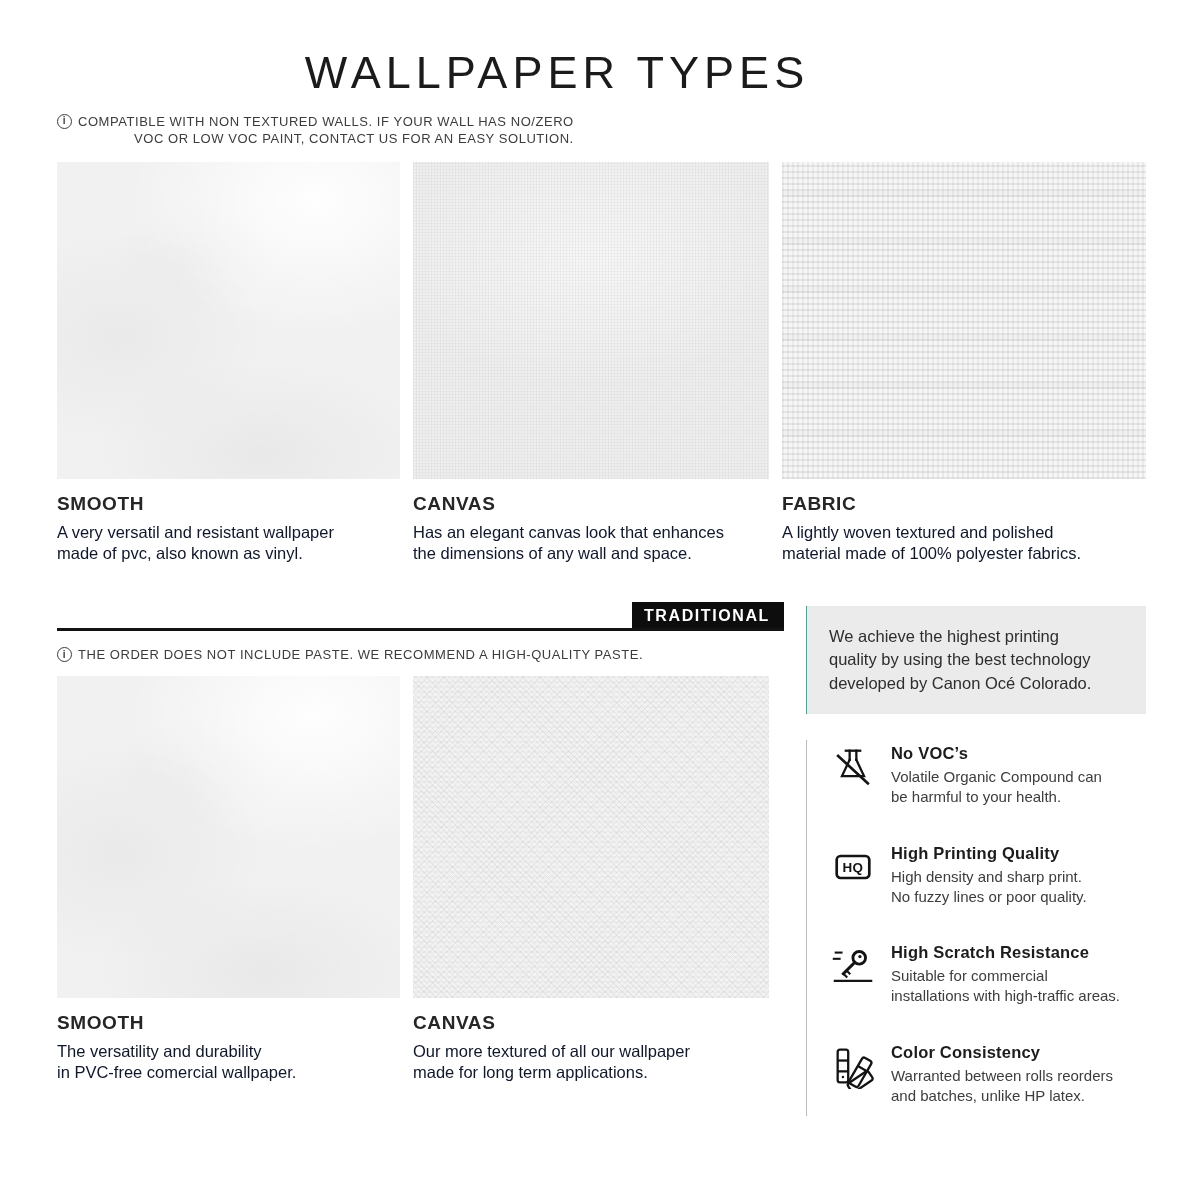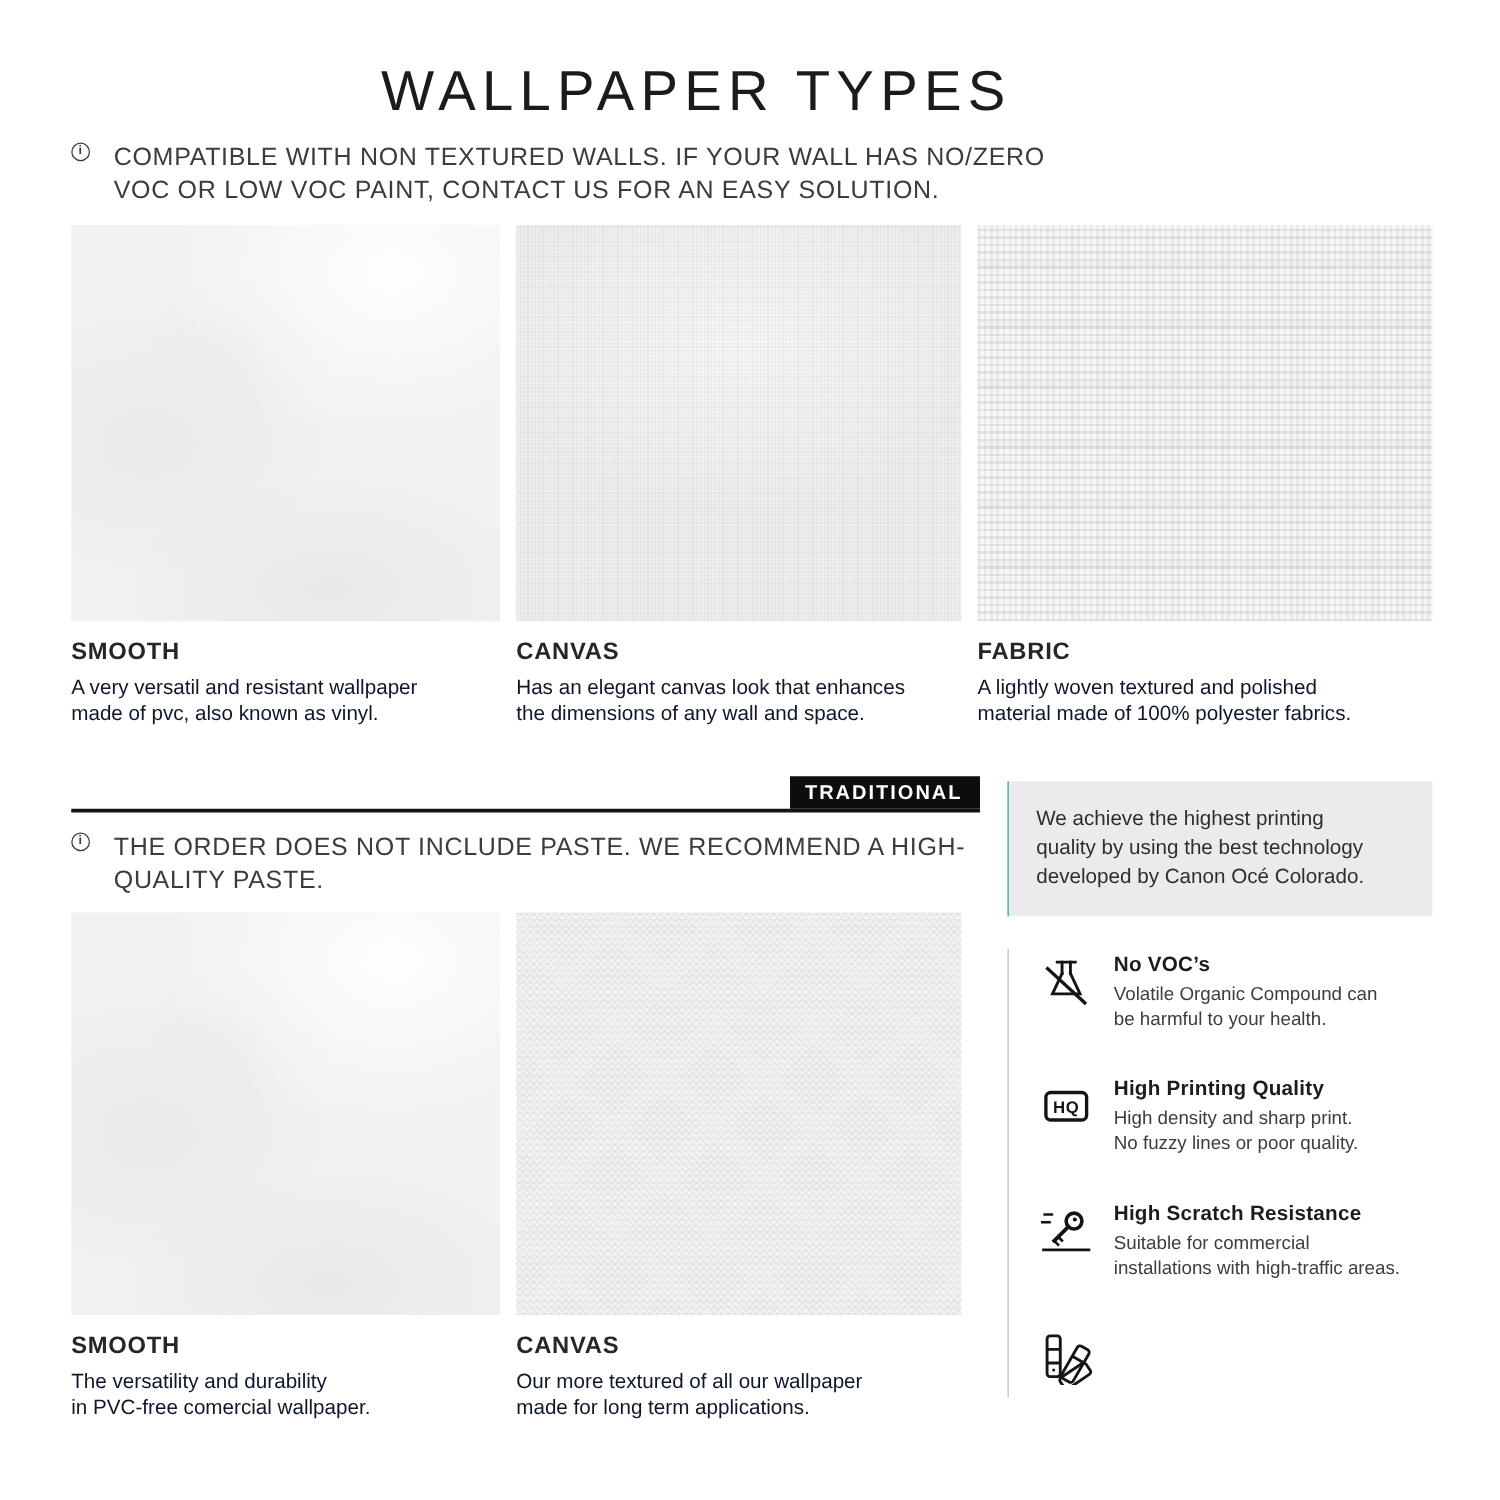--- a/index.html
+++ b/index.html
@@ -39,25 +39,26 @@
     letter-spacing: 1.6px;
     line-height: 17px;
     padding: 5px 14px 4px 12px;
   }
 
   
   .note {
     margin-top: 15px;
     display: flex;
     align-items: flex-start;
-    gap: 19px;
-    font-size: 20px;
+    gap: 6px;
+    font-size: 13px;
     letter-spacing: 0.55px;
     line-height: 1.32;
     color: #3c3c3c;
+    text-align: right;
   }
   .info-icon {
     flex: none;
     width: 15px; height: 15px;
     margin-top: 1px;
     border: 1.6px solid #3c3c3c;
     border-radius: 50%;
     display: inline-flex;
     align-items: center;
     justify-content: center;
@@ -321,18 +322,23 @@
               <circle cx="13.5" cy="35.5" r="1.3" fill="#141414" stroke="none"></circle>
               <g transform="rotate(30 14 36)">
                 <rect x="21" y="7" width="11" height="31" rx="2.5"></rect>
                 <path d="M21 18 H32"></path>
               </g>
               <g transform="rotate(56 14 36)">
                 <rect x="22" y="11" width="11" height="26" rx="2.5"></rect>
               </g>
             </svg>
           </span>
+          <div>
+            <h4>Color Consistency</h4>
+            <p>Warranted between rolls reorders
+and batches, unlike HP latex.</p>
+          </div>
         </div>
 
       </div>
     </div>
   </div>
 </div>
 
 </body></html>

